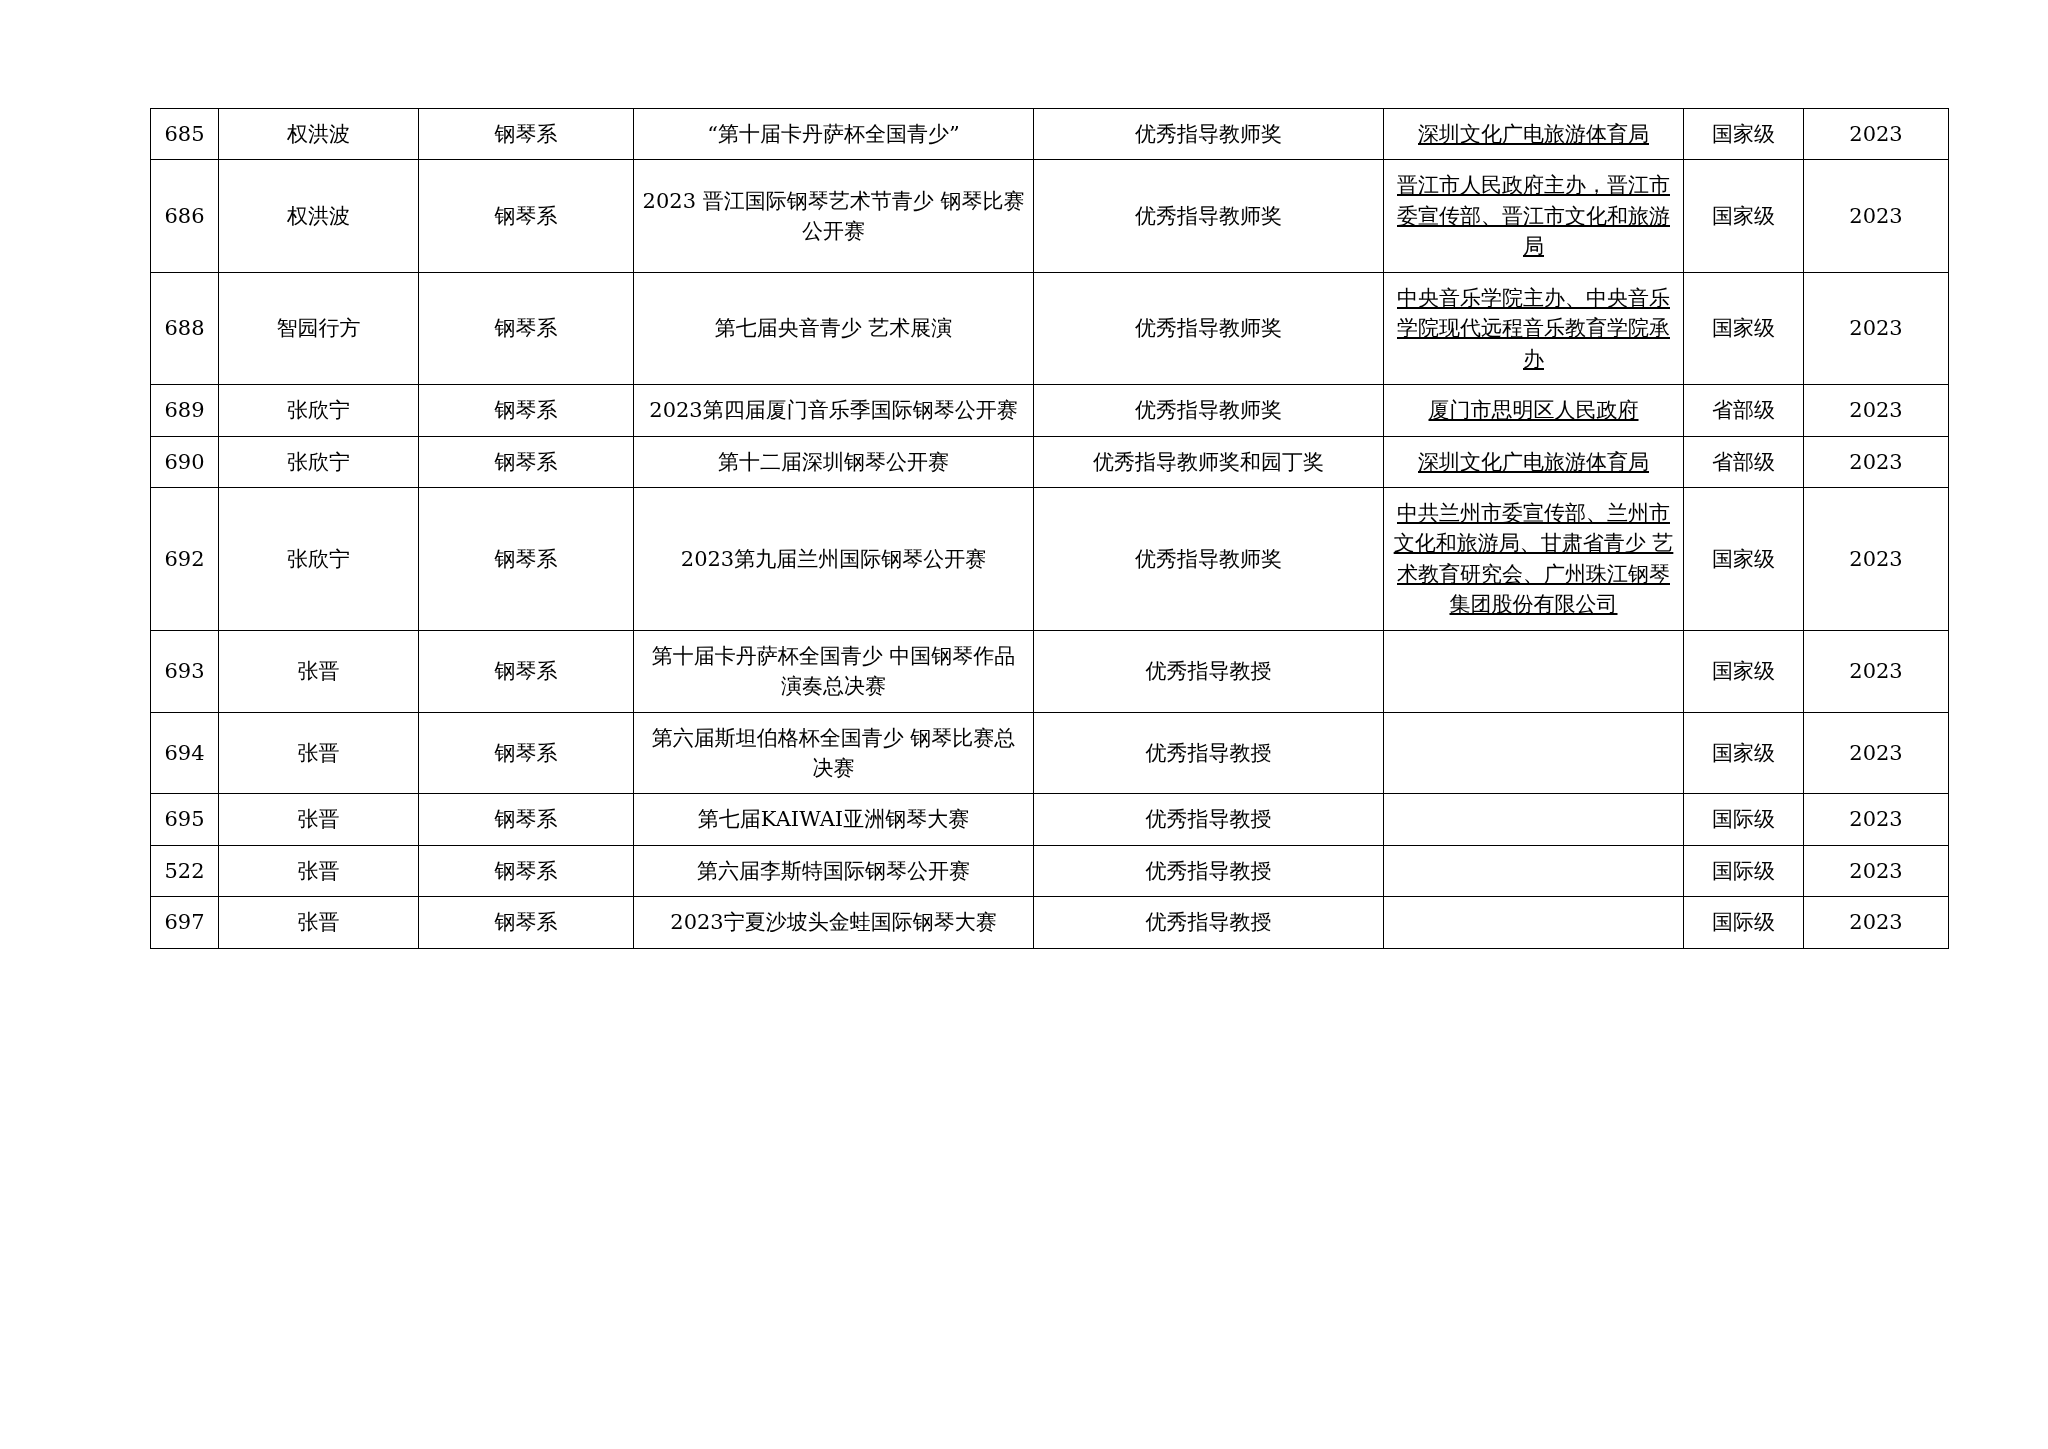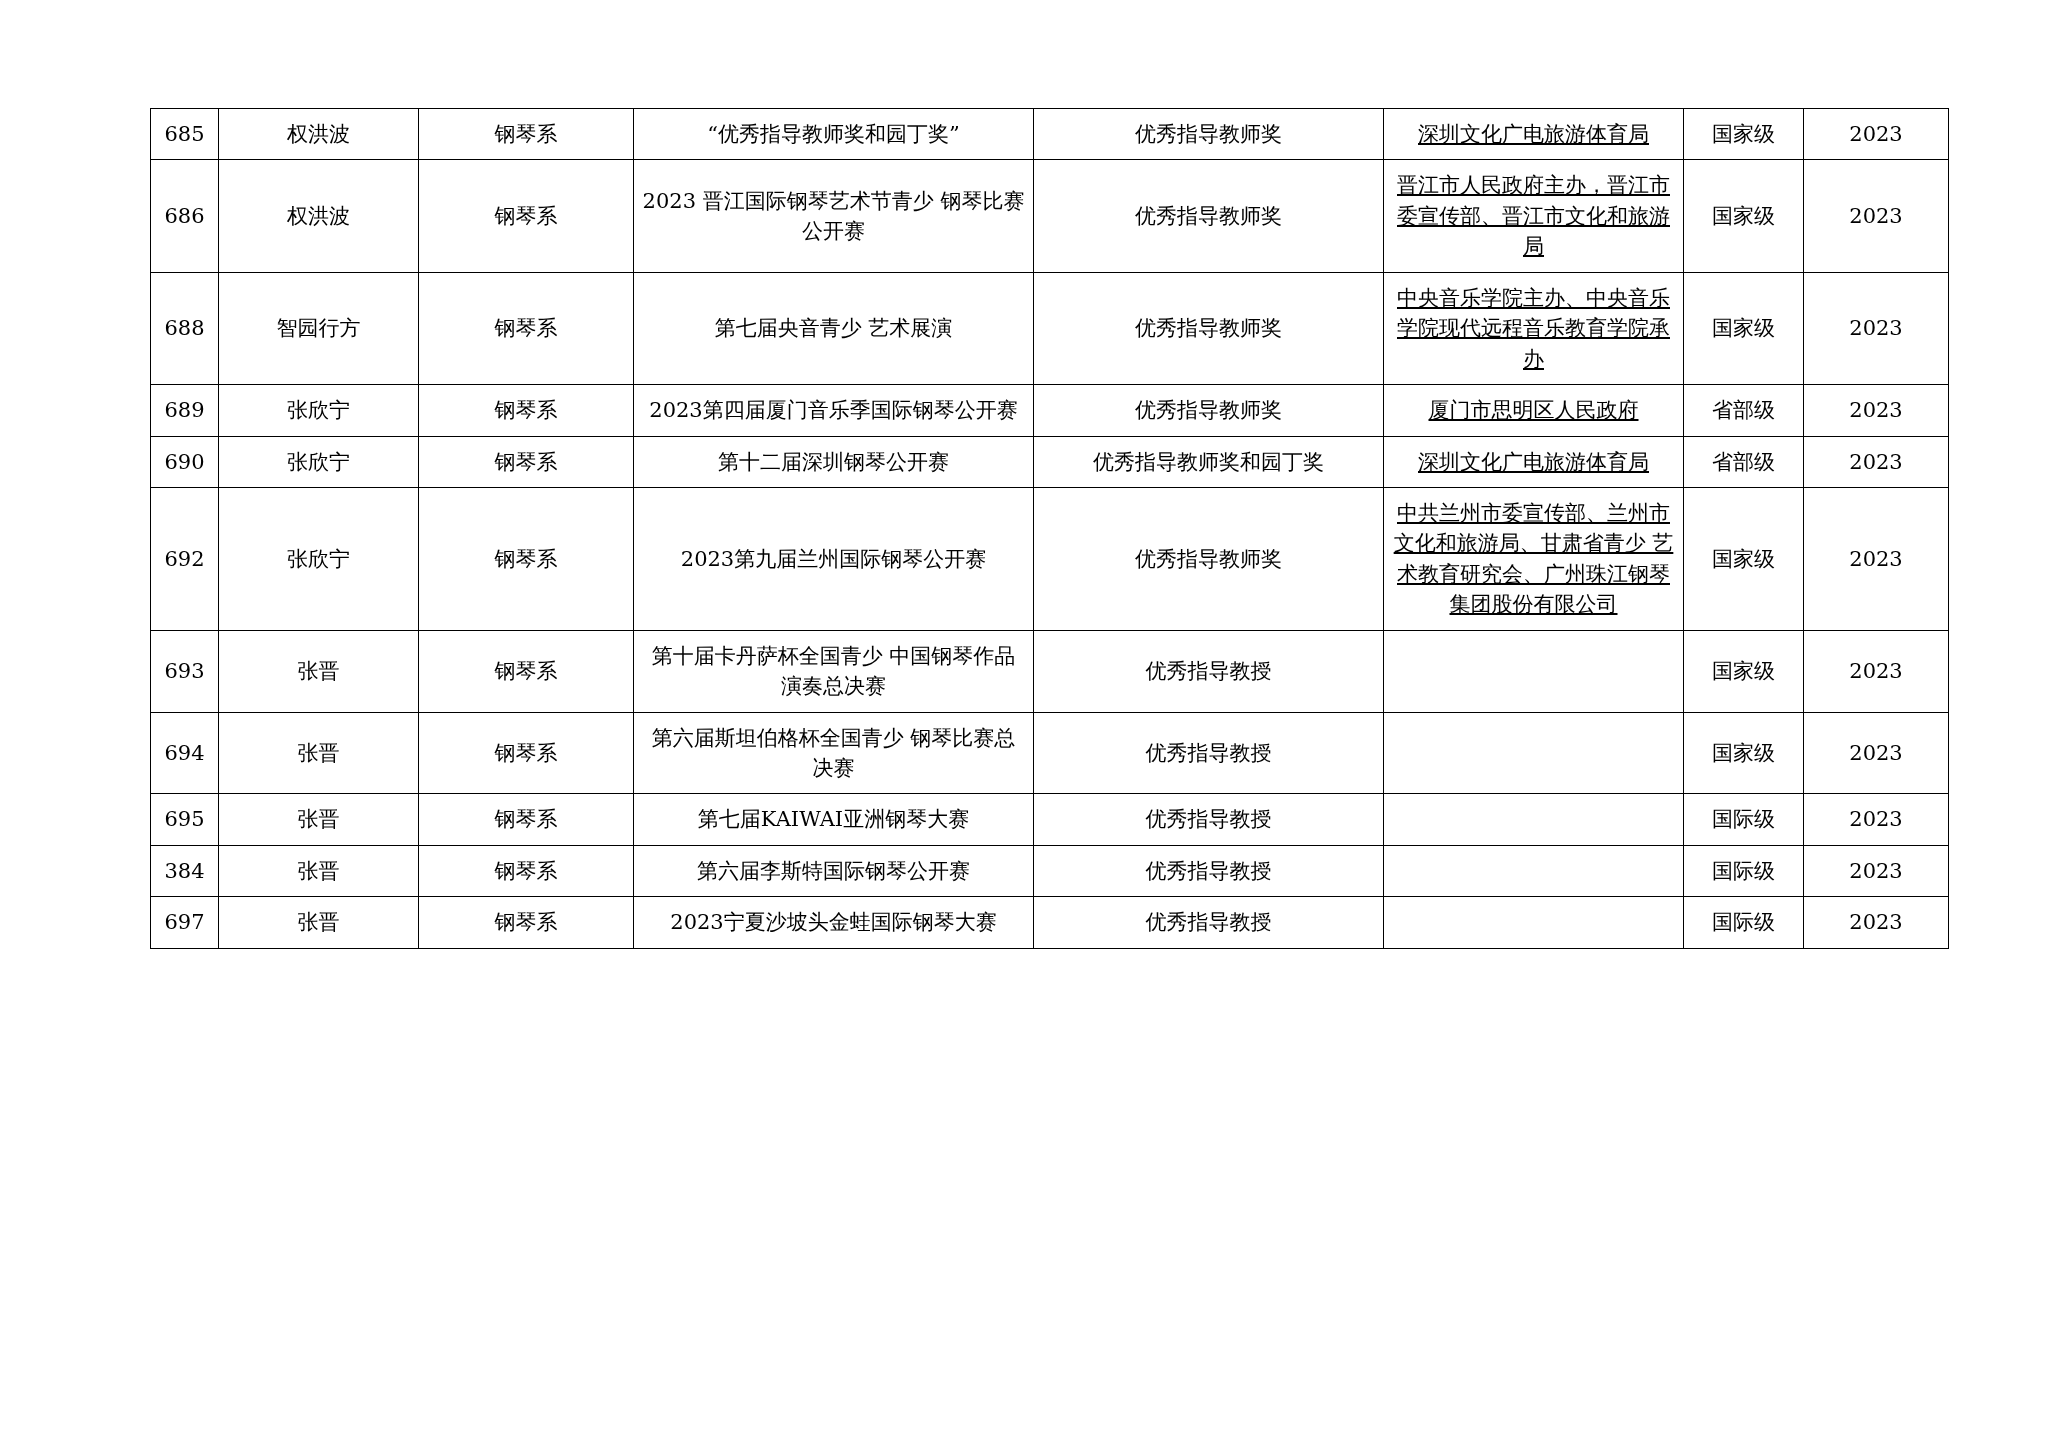--- a/index.html
+++ b/index.html
@@ -66,21 +66,21 @@
       <col class="c-org">
       <col class="c-level">
       <col class="c-year">
     </colgroup>
     <tbody>
 
       <tr>
         <td class="cell-index">685</td>
         <td class="cell-name">权洪波</td>
         <td class="cell-dept">钢琴系</td>
-        <td class="cell-event">“优秀指导教师奖和园丁奖”</td>
+        <td class="cell-event">“第十届卡丹萨杯全国青少”</td>
         <td class="cell-award">优秀指导教师奖</td>
         <td class="cell-org">深圳文化广电旅游体育局</td>
         <td class="cell-level">国家级</td>
         <td class="cell-year">2023</td>
       </tr>
 
       <tr>
         <td class="cell-index">686</td>
         <td class="cell-name">权洪波</td>
         <td class="cell-dept">钢琴系</td>
@@ -164,21 +164,21 @@
         <td class="cell-name">张晋</td>
         <td class="cell-dept">钢琴系</td>
         <td class="cell-event">第七届KAIWAI亚洲钢琴大赛</td>
         <td class="cell-award">优秀指导教授</td>
         <td class="cell-org cell-empty"></td>
         <td class="cell-level">国际级</td>
         <td class="cell-year">2023</td>
       </tr>
 
       <tr>
-        <td class="cell-index">384</td>
+        <td class="cell-index">522</td>
         <td class="cell-name">张晋</td>
         <td class="cell-dept">钢琴系</td>
         <td class="cell-event">第六届李斯特国际钢琴公开赛</td>
         <td class="cell-award">优秀指导教授</td>
         <td class="cell-org cell-empty"></td>
         <td class="cell-level">国际级</td>
         <td class="cell-year">2023</td>
       </tr>
 
       <tr>

